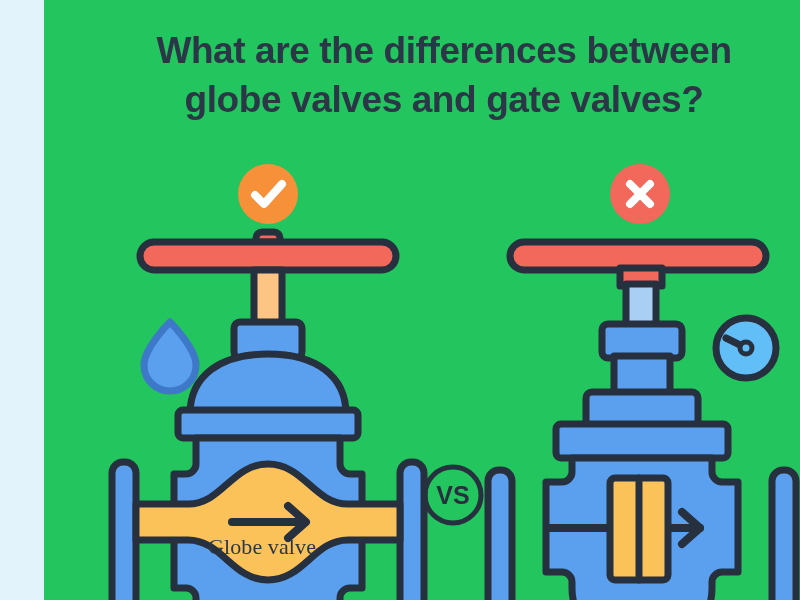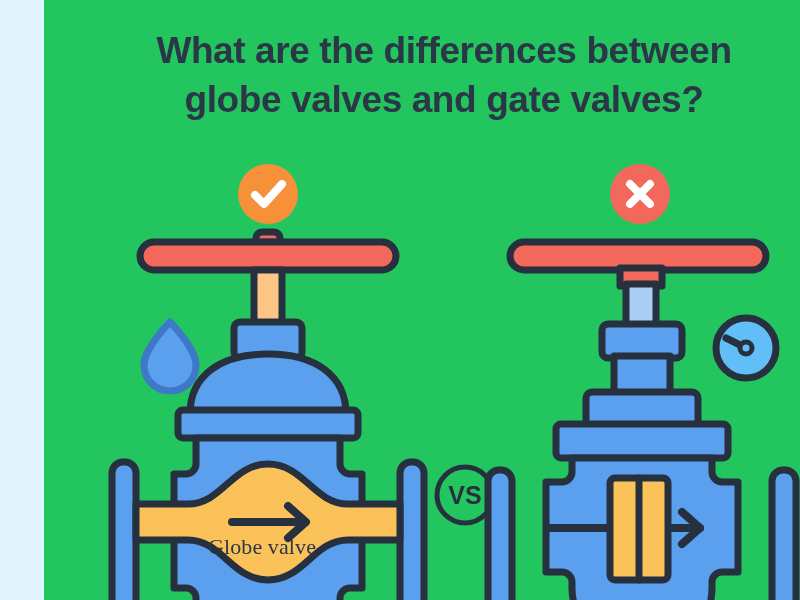--- a/index.html
+++ b/index.html
@@ -66,21 +66,21 @@
     left: 0;
     width: 340px;
     text-align: center;
     color: #2B3646;
     font-size: 22px;
     font-weight: normal;
     letter-spacing: 0.1px;
   }
   .vs-badge {
     position: absolute;
-    left: 388px;
+    left: 376px;
     top: 312px;
     width: 66px;
     height: 66px;
   }
   svg { display: block; overflow: visible; }
 </style>
 </head>
 <body>
 
 <div class="page">

